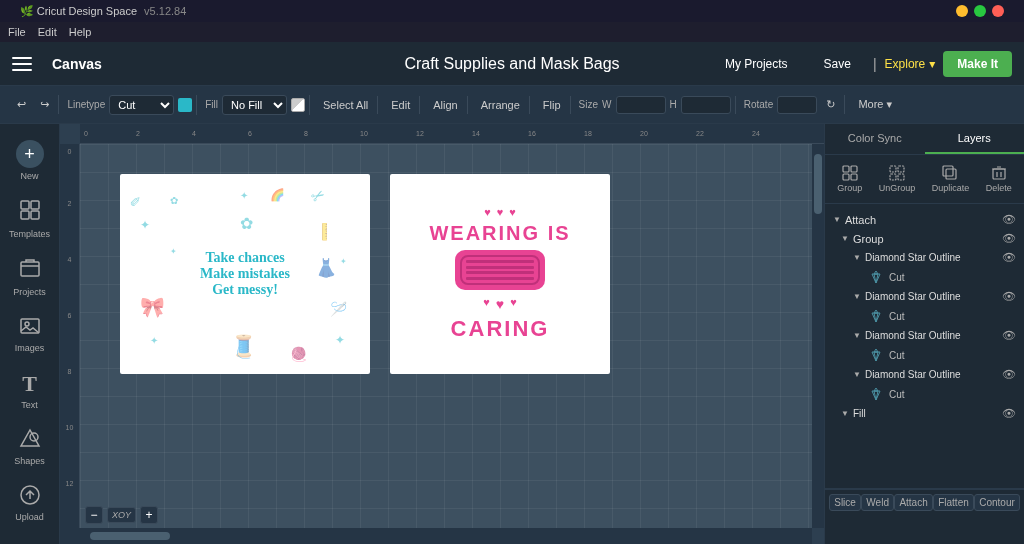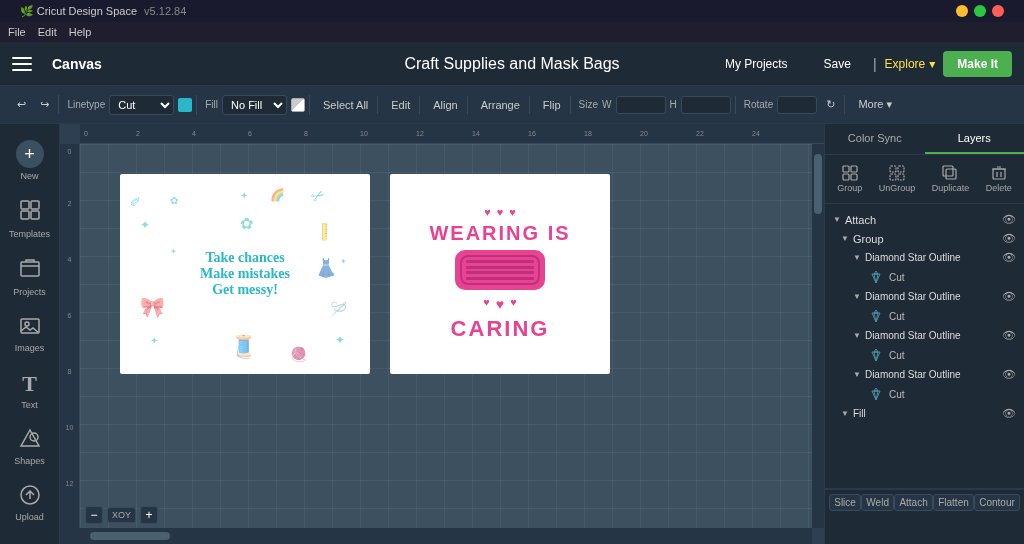--- a/index.html
+++ b/index.html
@@ -369,21 +369,21 @@
     <div id="vscroll">
       <div id="vscroll-thumb"></div>
     </div>
     <div id="hscroll">
       <div id="hscroll-thumb"></div>
     </div>
     <div id="coord"></div>
 
     <div id="zoom-controls">
       <button class="zoom-btn">−</button>
-      <span class="zoom-label" style="font-size:9px;color:#aaa;">XOY</span>
+      <span class="zoom-label" style="font-size:9px;color:#aaa;font-style:italic;">XOY</span>
       <button class="zoom-btn">+</button>
     </div>
   </div>
 
   <div id="rightpanel">
 
     <div id="panel-tabs">
       <div class="panel-tab">Color Sync</div>
       <div class="panel-tab active">Layers</div>
     </div>

